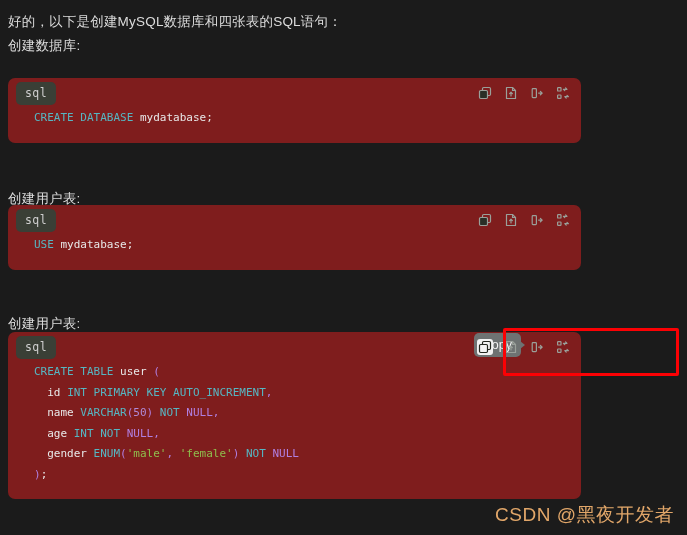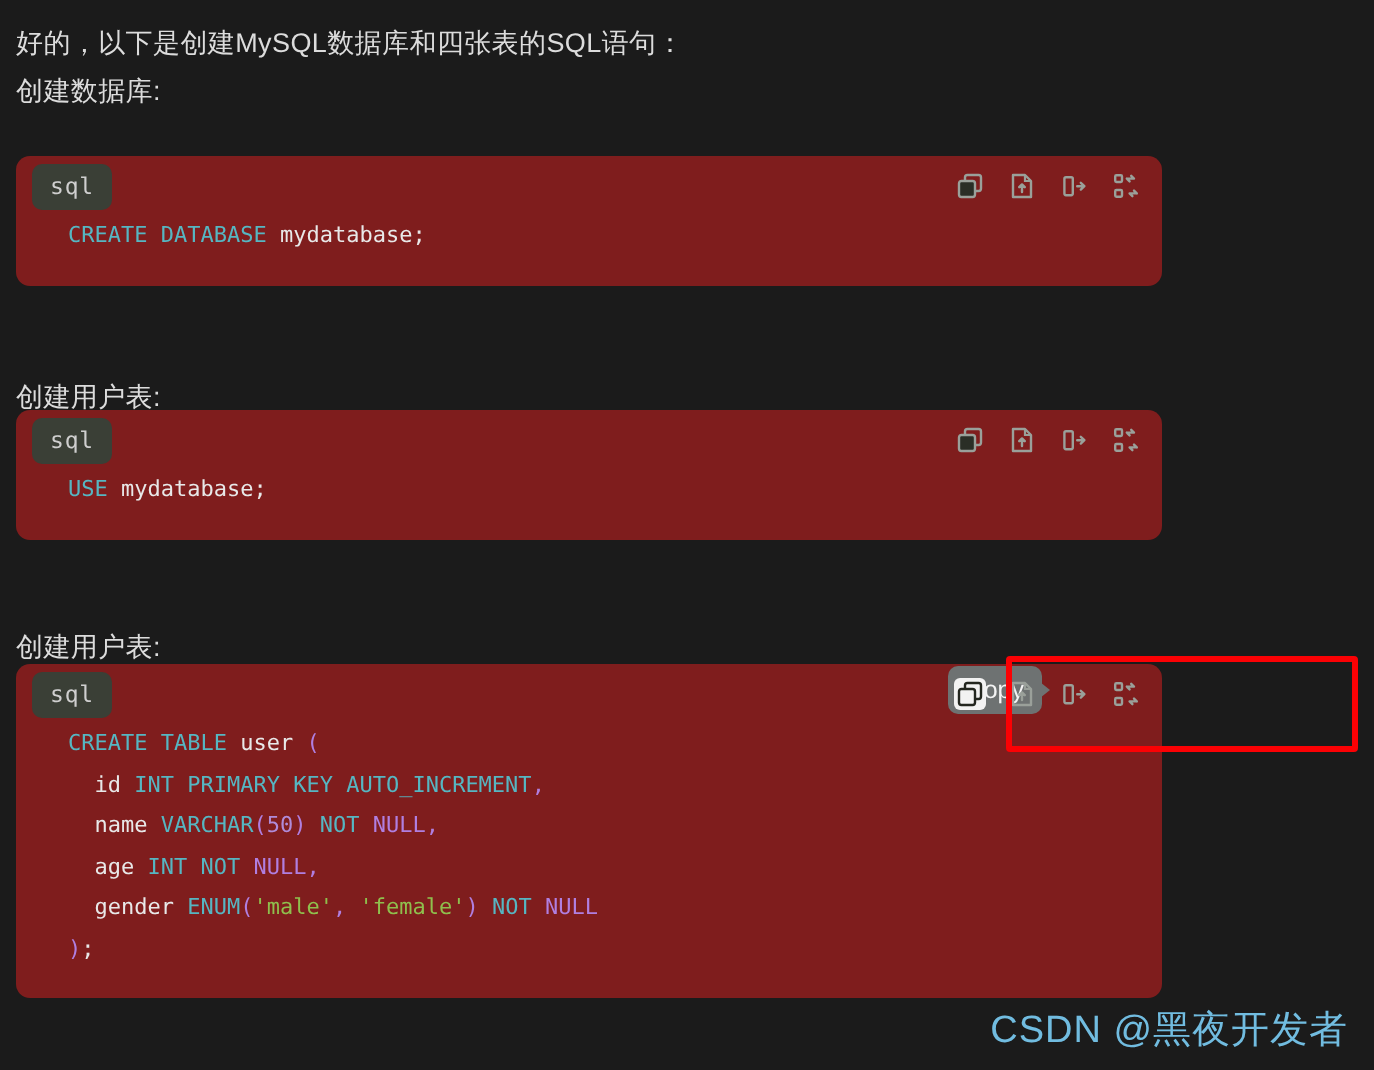--- a/index.html
+++ b/index.html
@@ -142,21 +142,21 @@
     pointer-events: none;
     box-sizing: border-box;
   }
 
   
   .watermark {
     position: absolute;
     right: 13px;
     bottom: 7px;
     font-size: 19px;
-    color: #7dd3fc;
+    color: #fdba74;
     opacity: .88;
     letter-spacing: 0.5px;
     white-space: nowrap;
     font-family: "Liberation Sans", sans-serif;
   }
 </style>
 </head>
 <body>
 
 <div class="page">

